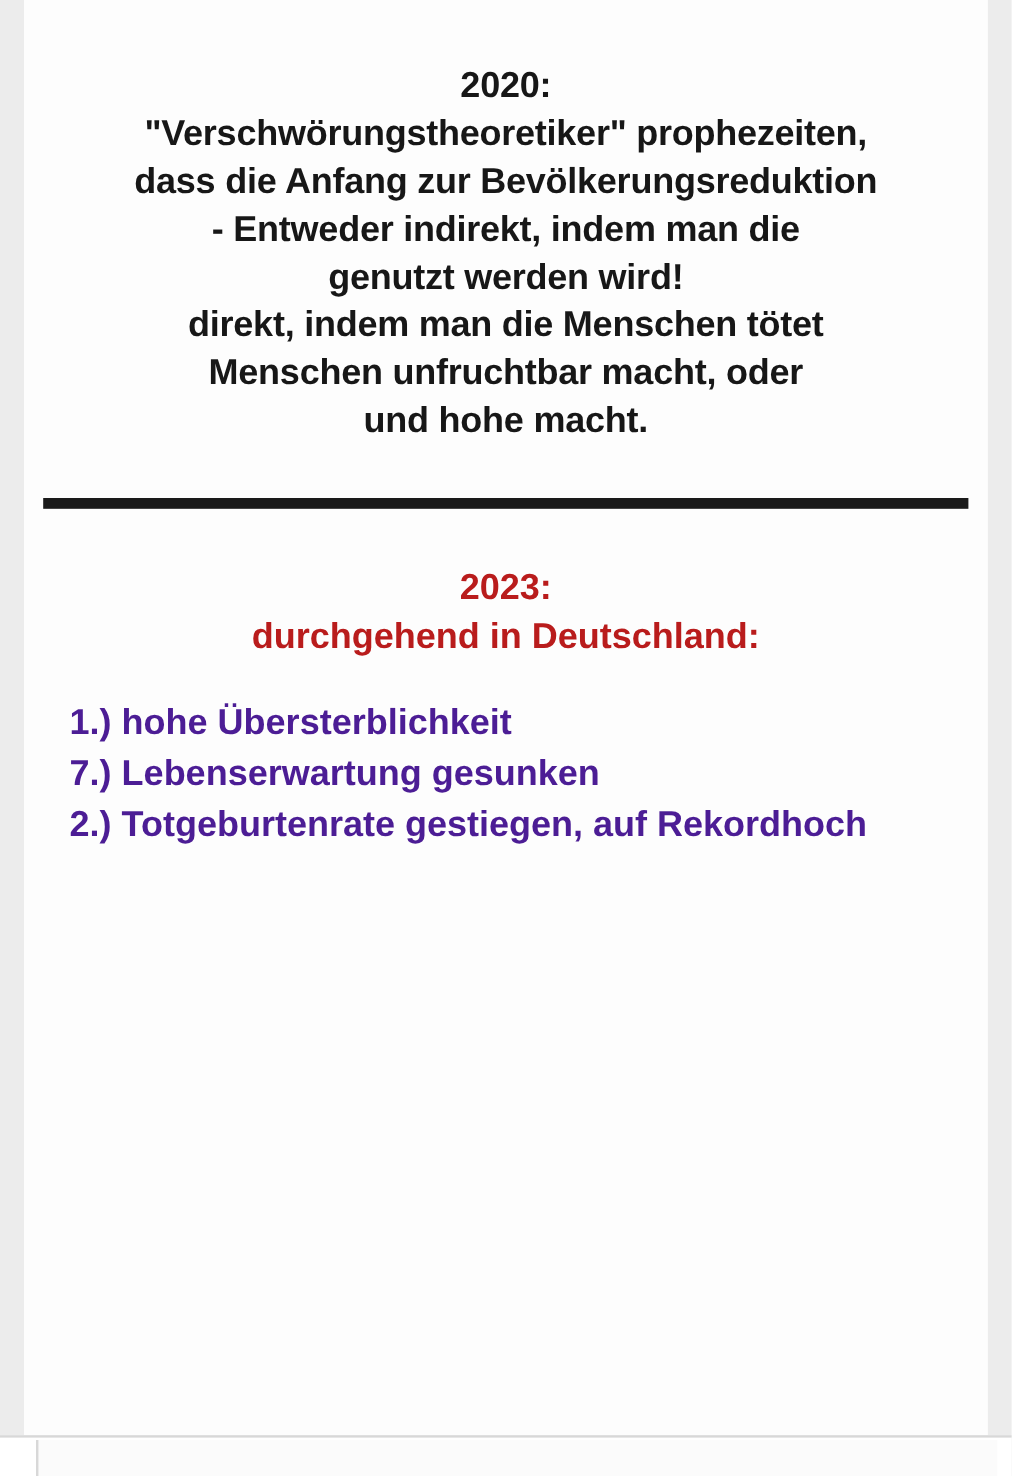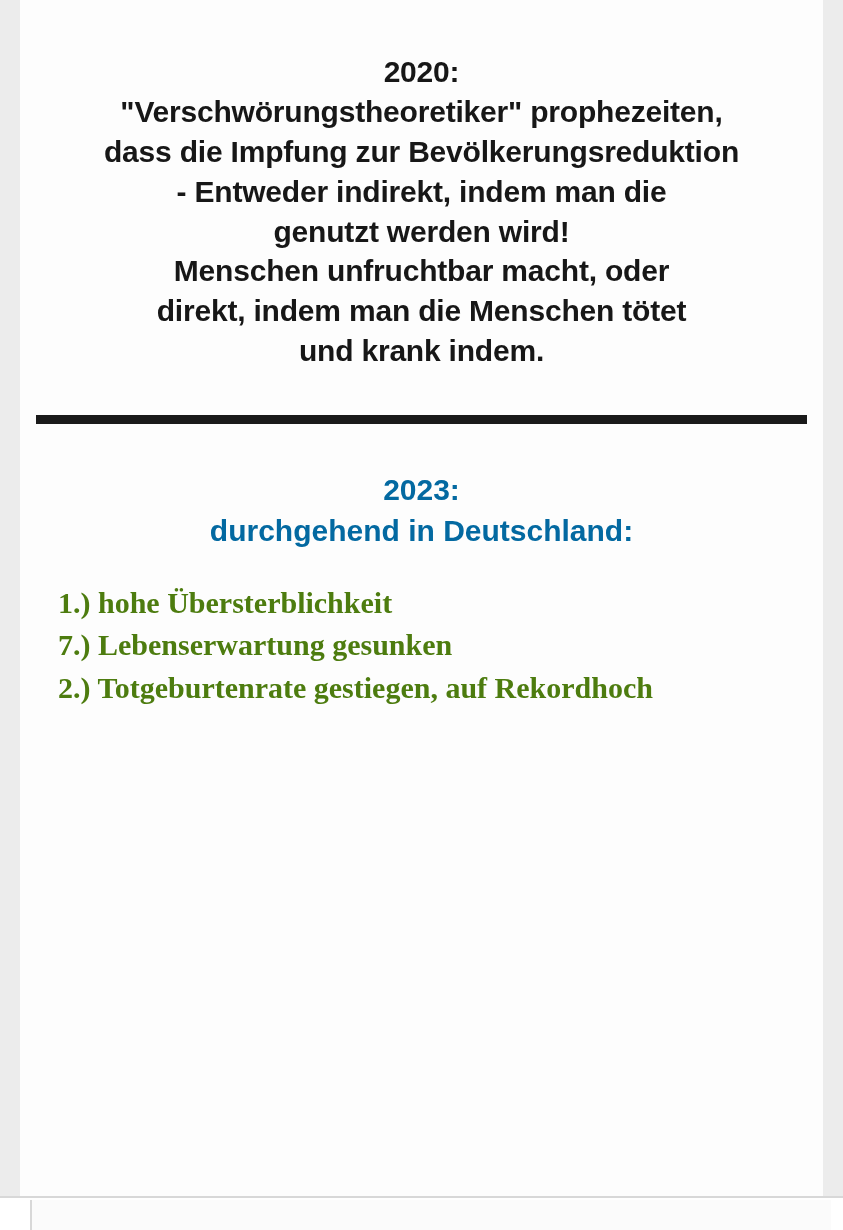--- a/index.html
+++ b/index.html
@@ -64,36 +64,35 @@
   .block-bottom {
     padding: 46px 28px 0 28px;
   }
   .block-bottom .centered {
     text-align: center;
   }
   .block-bottom .line {
     font-weight: bold;
     font-size: 30px;
     line-height: 1.36;
-    color: #0369a1;
+    color: #b91c1c;
     white-space: nowrap;
   }
 
   .list {
     margin: 30px 0 0 0;
     padding: 0 0 0 10px;
     list-style: none;
   }
   .list li {
     font-weight: bold;
     font-size: 30px;
     line-height: 1.42;
-    color: #4d7c0f;
+    color: #4c1d95;
     white-space: nowrap;
-    font-family: Liberation Serif, serif;
   }
 
   .bottom-strip {
     position: absolute;
     left: 0;
     right: 0;
     bottom: 0;
     height: 32px;
     background: #ffffff;
     border-top: 2px solid #d8d8d8;
@@ -114,26 +113,26 @@
 <div class="page">
 
   <div class="edge-left"></div>
   <div class="edge-right"></div>
 
   <div class="content">
 
     <div class="block-top">
       <div class="line">2020:</div>
       <div class="line">"Verschwörungstheoretiker" prophezeiten,</div>
-      <div class="line">dass die Impfung zur Bevölkerungsreduktion</div>
+      <div class="line">dass die Anfang zur Bevölkerungsreduktion</div>
       <div class="line">- Entweder indirekt, indem man die</div>
       <div class="line">genutzt werden wird!</div>
+      <div class="line">direkt, indem man die Menschen tötet</div>
       <div class="line">Menschen unfruchtbar macht, oder</div>
-      <div class="line">direkt, indem man die Menschen tötet</div>
-      <div class="line">und krank indem.</div>
+      <div class="line">und hohe macht.</div>
     </div>
 
     <div class="divider"></div>
 
     <div class="block-bottom">
       <div class="centered">
         <div class="line">2023:</div>
         <div class="line">durchgehend in Deutschland:</div>
       </div>
 

